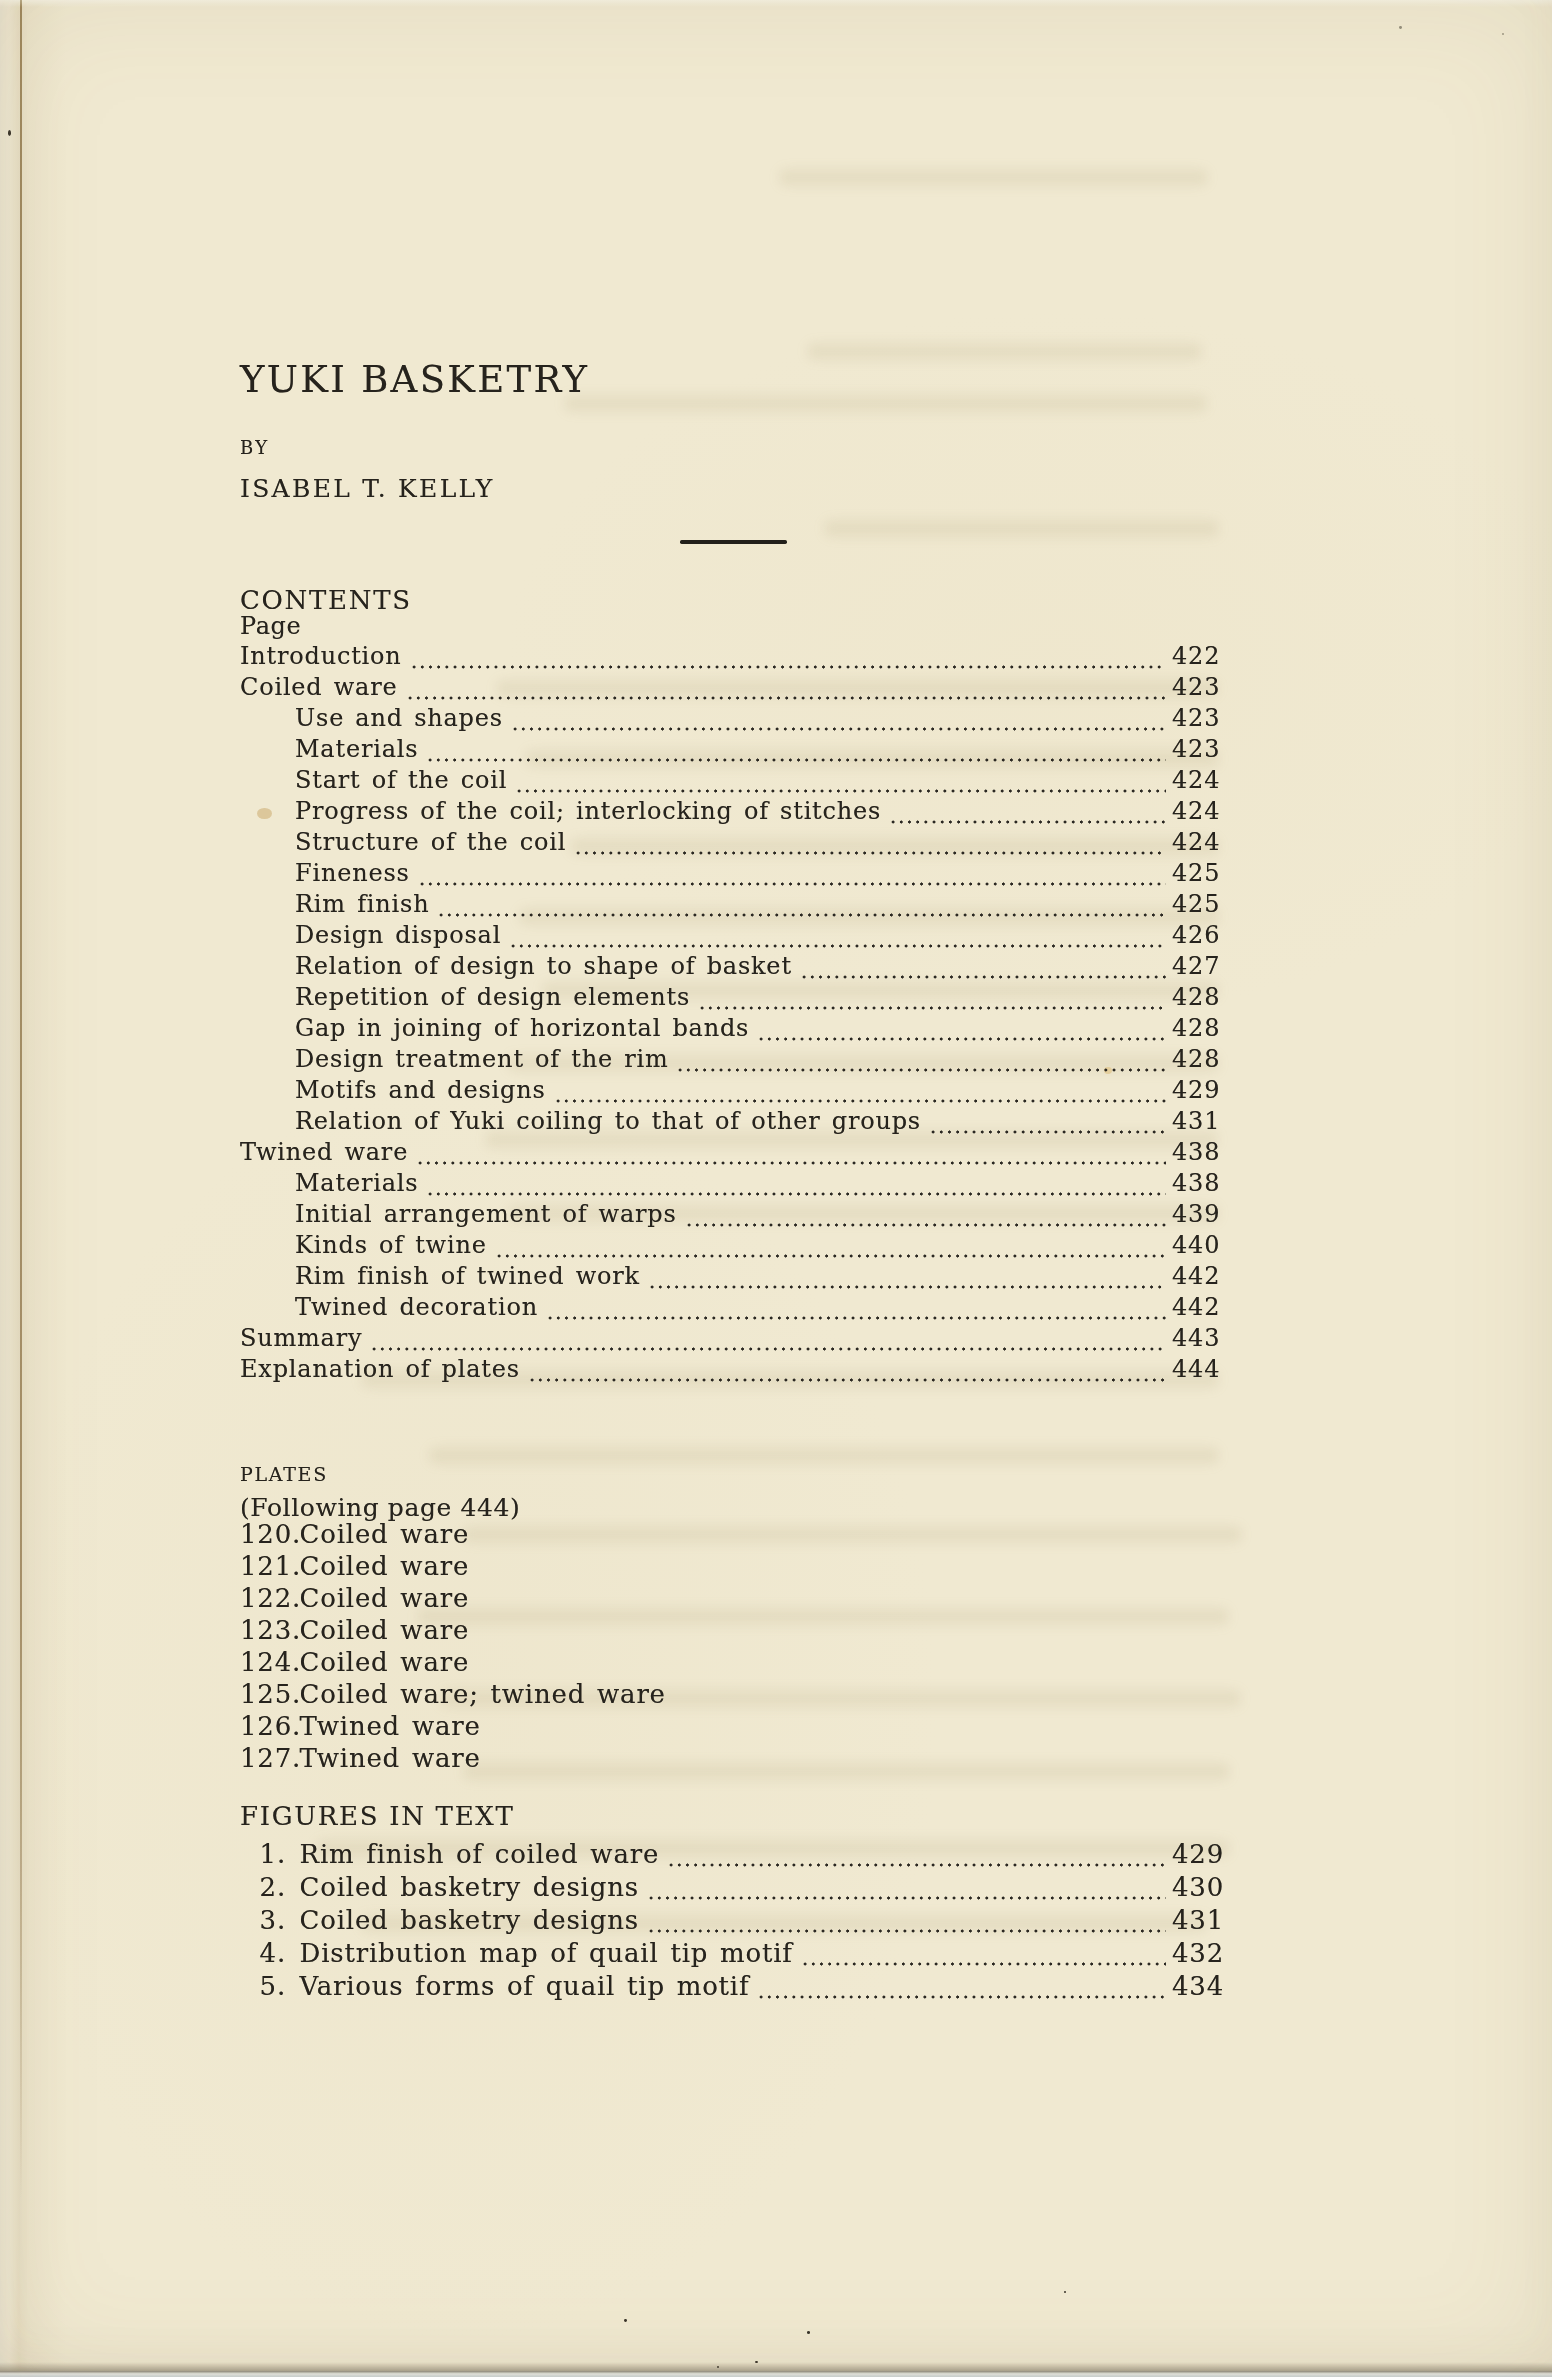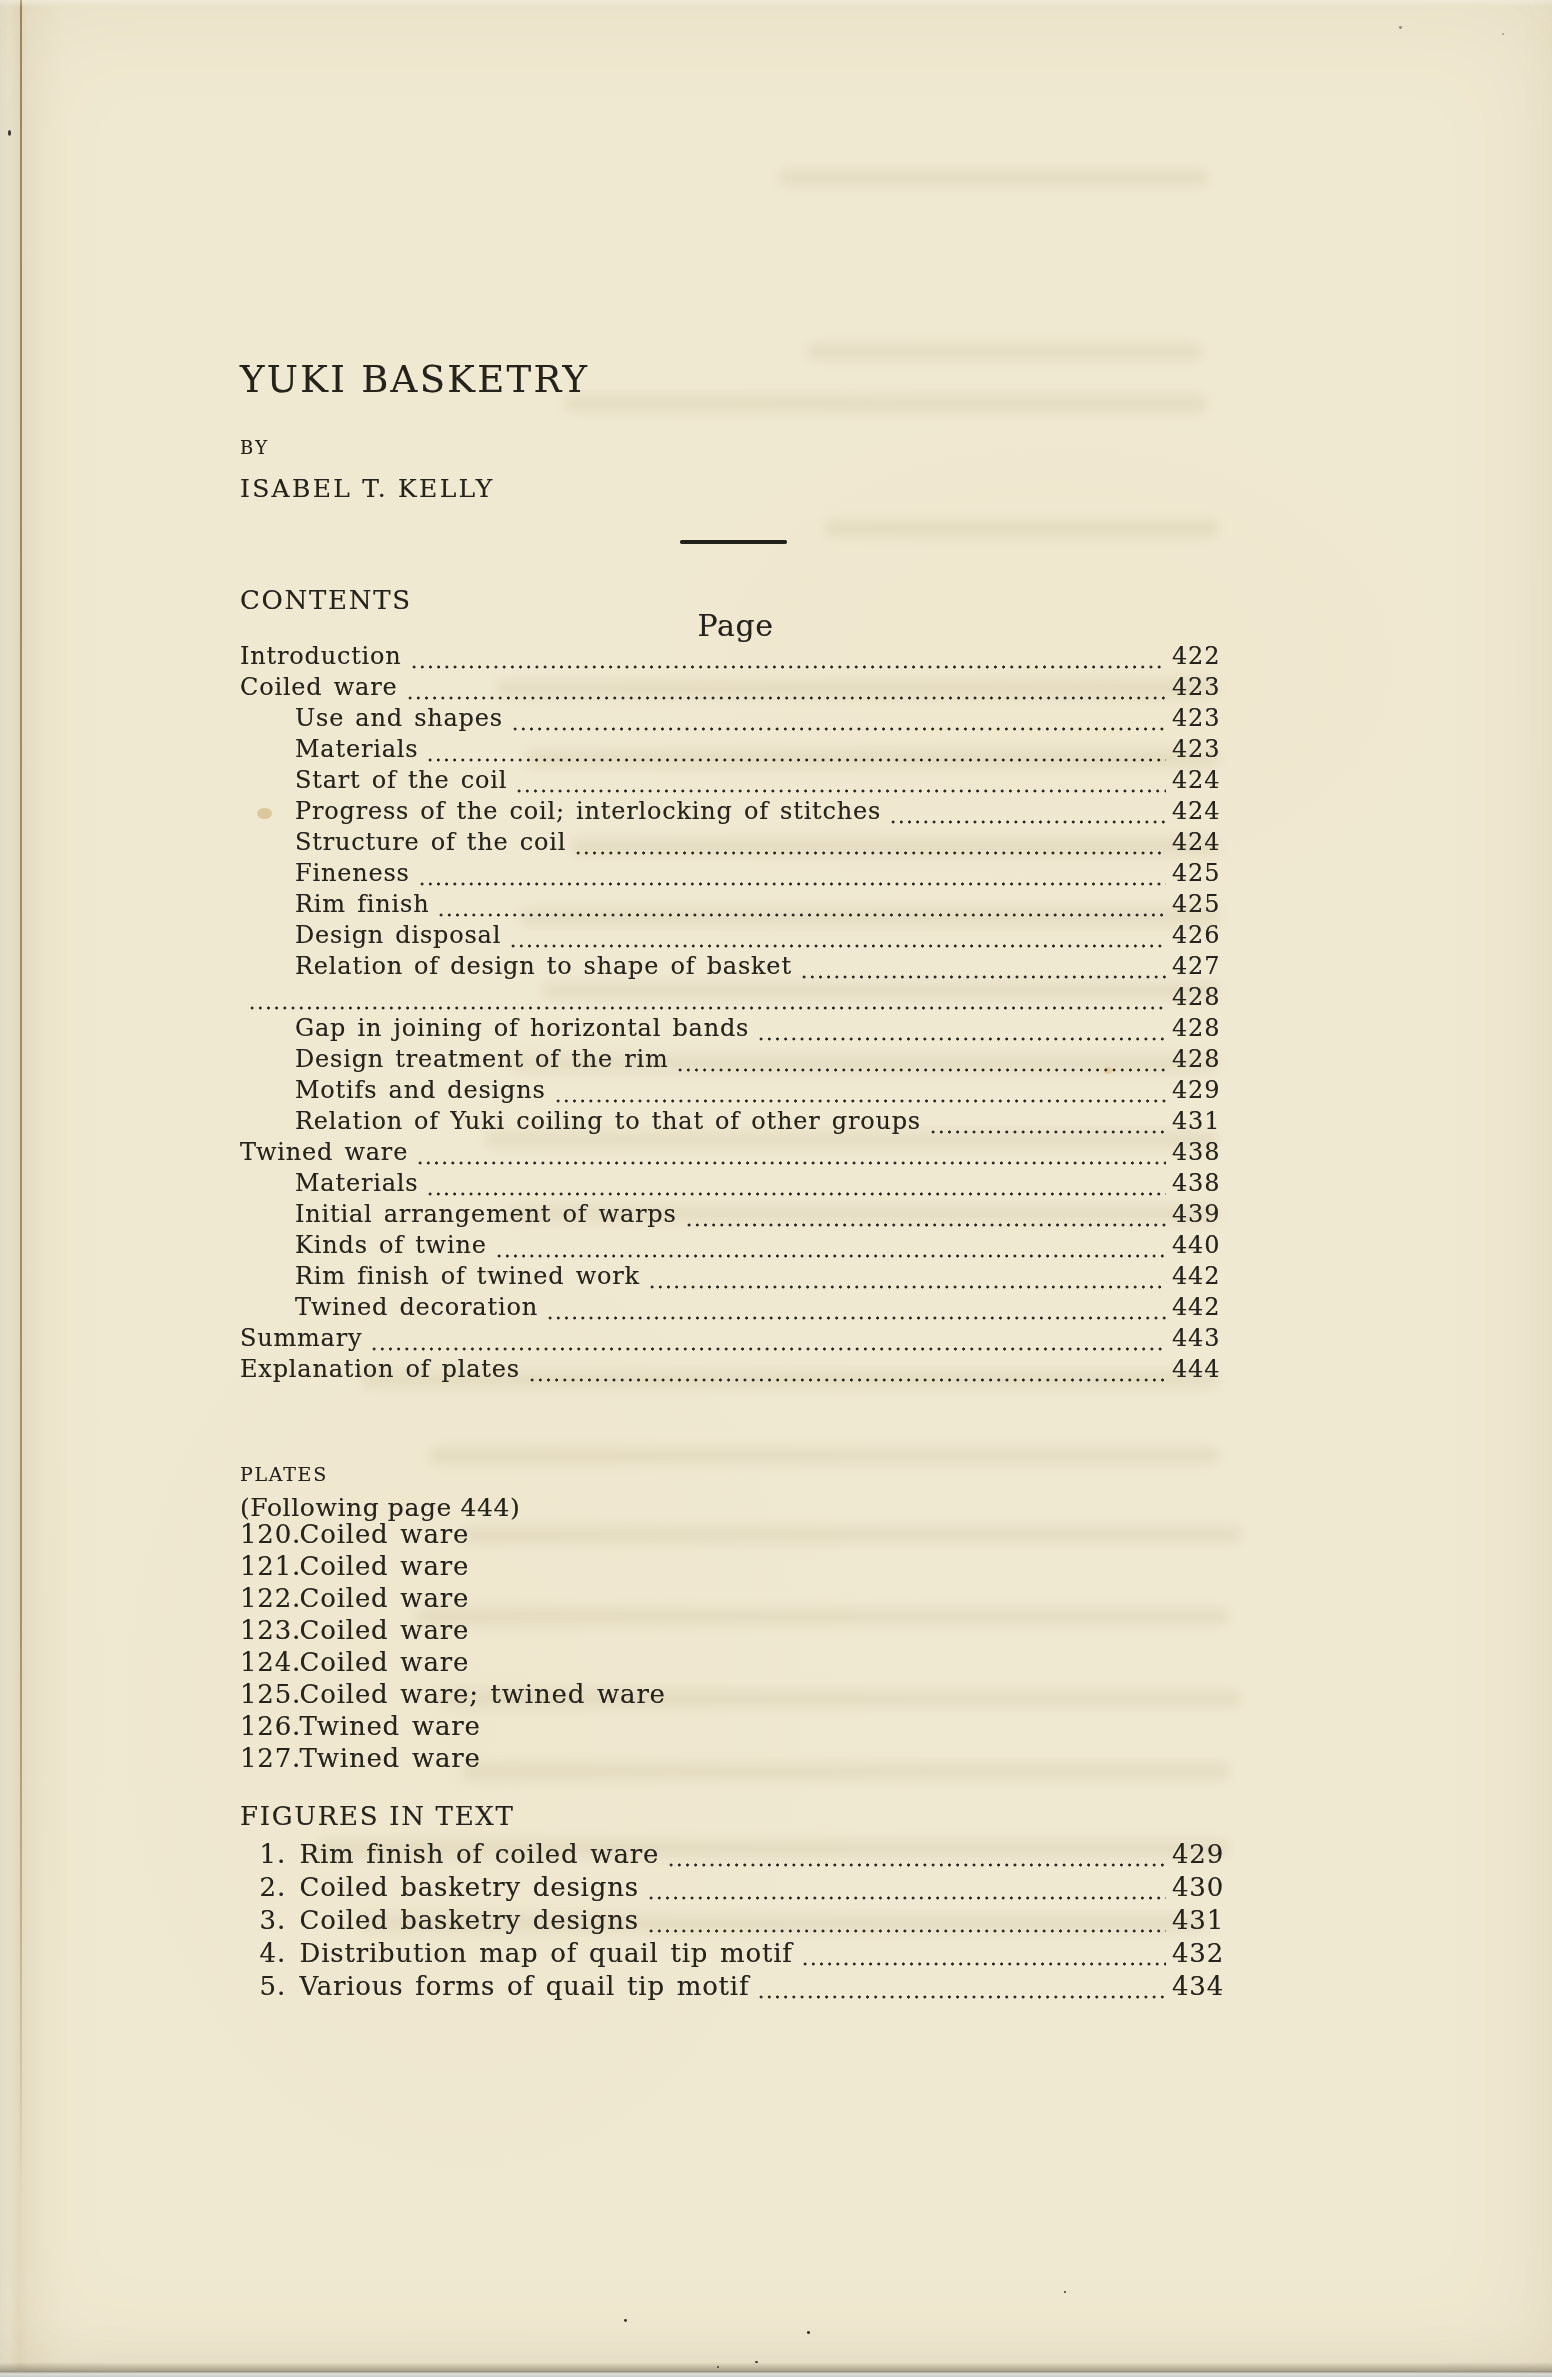--- a/index.html
+++ b/index.html
@@ -35,22 +35,22 @@
   .speck{position:absolute;border-radius:50%;background:#3a352b;}
   .speck-tan{position:absolute;border-radius:50%;filter:blur(0.6px);}
 
   
   .centered-col{position:absolute;left:240px;width:991px;}
   #title{top:361px;font-size:37px;line-height:37px;letter-spacing:2.3px;}
   #byline{top:439px;font-size:18px;line-height:18px;letter-spacing:2.3px;}
   #author{top:476px;font-size:25px;line-height:25px;letter-spacing:2.3px;}
   #title-rule{position:absolute;left:680px;top:540px;width:107px;height:4px;background:#22201b;border-radius:1.7px;}
   #contents-heading{top:587px;font-size:26px;line-height:26px;letter-spacing:1.7px;}
-  #page-col-label{position:absolute;left:240px;width:991px;top:615px;text-align:center;
-    font-size:30px;line-height:22.6px;letter-spacing:0.6px;}
+  #page-col-label{position:absolute;left:240px;width:991px;top:615px;text-align:left;
+    font-size:24px;line-height:22.6px;letter-spacing:0.6px;}
 
   
   #toc{position:absolute;left:240px;top:641px;width:991px;}
   .toc-row{display:flex;height:31px;line-height:31px;font-size:24px;letter-spacing:0.8px;word-spacing:2.8px;}
   .toc-row.sub .row-text{padding-left:55px;}
   .leader{flex:1;margin:0 5.6px 0 8px;
     background-image:radial-gradient(circle,#2b2822 1.4px,rgba(43,40,34,0) 1.7px);
     background-size:8.2px 4px;background-repeat:repeat-x;background-position:left bottom 3.4px;}
   .pagenum{width:59px;text-align:left;}
 
@@ -165,20 +165,21 @@
         <span class="row-text">Design disposal</span>
         <span class="leader"></span>
         <span class="pagenum">426</span>
       </div>
     <div class="toc-row sub">
         <span class="row-text">Relation of design to shape of basket</span>
         <span class="leader"></span>
         <span class="pagenum">427</span>
       </div>
     <div class="toc-row sub">
+        <span class="row-text">Repetition of design elements</span>
         <span class="leader"></span>
         <span class="pagenum">428</span>
       </div>
     <div class="toc-row sub">
         <span class="row-text">Gap in joining of horizontal bands</span>
         <span class="leader"></span>
         <span class="pagenum">428</span>
       </div>
     <div class="toc-row sub">
         <span class="row-text">Design treatment of the rim</span>

